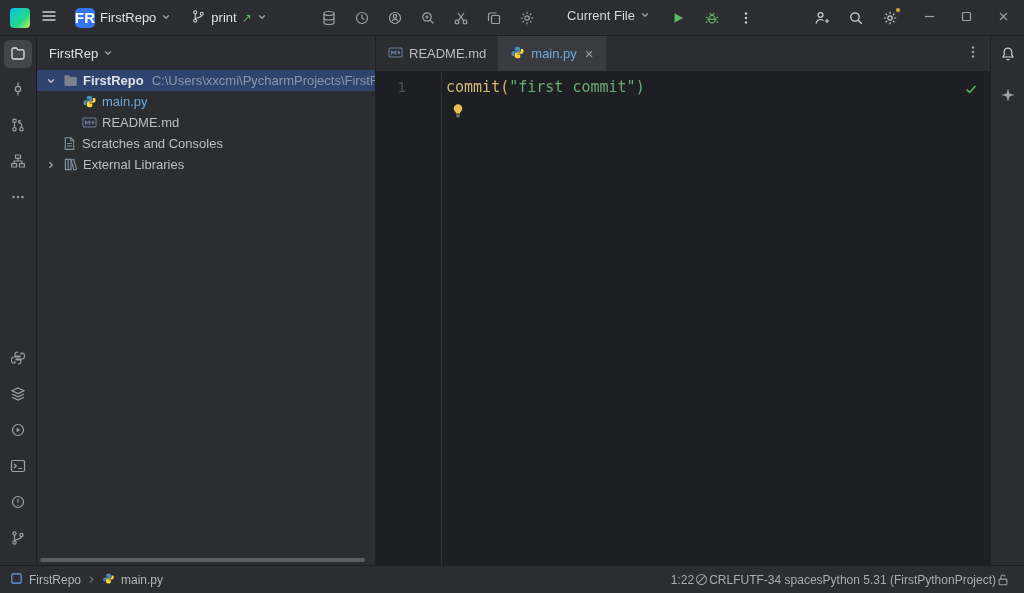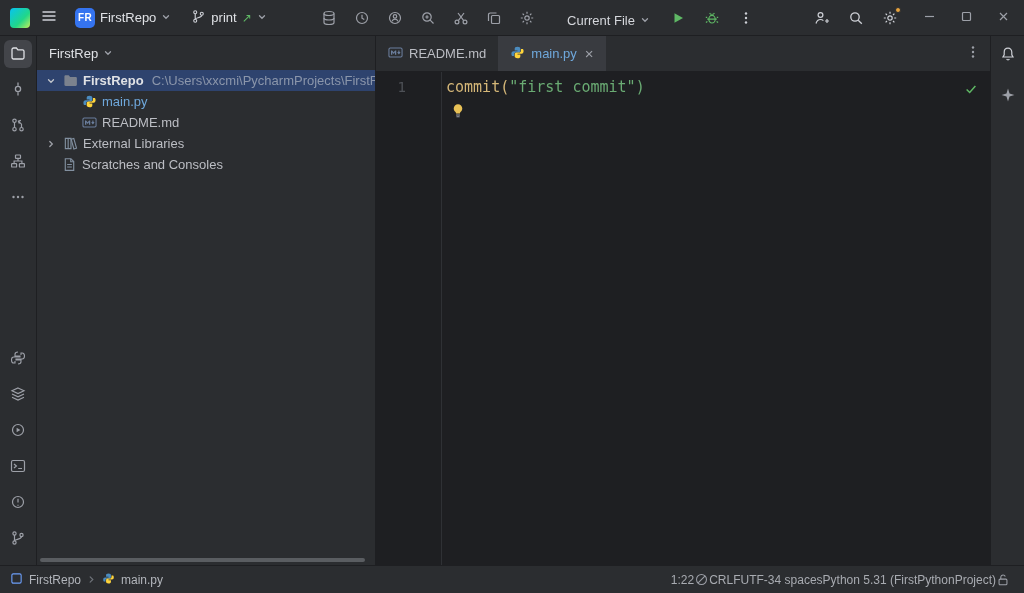--- a/index.html
+++ b/index.html
@@ -17,25 +17,25 @@
   .titlebar {
     flex:0 0 36px; height:36px; background:#2b2d30;
     border-bottom:1px solid #1e1f22;
     display:flex; align-items:center; padding:0 10px; gap:6px;
   }
   .logo { width:20px; height:20px; border-radius:4px;
     background:linear-gradient(135deg,#07c3f2 0%,#21d789 60%,#fcf84a 115%); }
   .tb-btn { width:26px; height:26px; display:flex; align-items:center; justify-content:center; border-radius:4px; position:relative; }
   .widget { display:flex; align-items:center; gap:5px; padding:3px 7px; border-radius:4px; white-space:nowrap; }
   .proj-badge { width:20px; height:20px; border-radius:5px; background:#3574f0; color:#fff;
-    font-size:10px; font-weight:bold; display:flex; align-items:center; justify-content:center; letter-spacing:.3px; }
+    font-size:15px; font-weight:bold; display:flex; align-items:center; justify-content:center; letter-spacing:.3px; }
   .wname { color:#dfe1e5; font-size:13px; }
   .outgoing { color:#5fb865; font-size:12px; line-height:1; }
   .tb-center { margin-left:auto; display:flex; align-items:center; gap:7px; margin-right:14px; }
-  .tb-run { display:flex; align-items:flex-end; gap:8px; margin-right:44px; }
+  .tb-run { display:flex; align-items:flex-start; gap:8px; margin-right:44px; }
   .runconf { color:#d5d7dc; }
   .tb-right { display:flex; align-items:center; gap:8px; margin-right:14px; }
   .gear-dot { position:absolute; top:2px; right:2px; width:6px; height:6px; border-radius:50%;
     background:#e8a33d; border:1px solid #2b2d30; }
   .tb-win { display:flex; align-items:center; gap:24px; margin-right:4px; }
 
   
   .main { flex:1; display:flex; min-height:0; }
 
   .leftstrip {
@@ -396,43 +396,43 @@
           <span class="ticon">
             <svg width="15" height="15" viewBox="0 0 16 16" fill="none">
                 <rect x="1" y="3.2" width="14" height="9.6" rx="1.4" stroke="#6b7f9e" stroke-width="1.1"></rect>
                 <path d="M3.2 10.4V5.8h1.1L6 7.8l1.7-2h1.1v4.6H7.4V7.8L6 9.5 4.6 7.8v2.6z" fill="#6b7f9e"></path>
                 <path d="M11.6 5.8v2.8M10.3 7.6l1.3 1.7 1.3-1.7" stroke="#6b7f9e" stroke-width="1.1"></path>
               </svg>
           </span>
           <span>README.md</span>
         </div>
 
-        <div class="tree-row" style="padding-left:8px">
-          <span class="chev">
-            <svg width="10" height="10" viewBox="0 0 10 10">
-                <path d="M3.8 2.5 6.3 5 3.8 7.5" stroke="#9da0a8" stroke-width="1.3" fill="none" stroke-linecap="round"></path>
-              </svg>
-          </span>
-          <span class="ticon">
-            <svg width="15" height="15" viewBox="0 0 16 16" fill="none" stroke="#8290a0" stroke-width="1.2">
-                <path d="M2.5 13.5v-11h3v11h-3zM5.5 13.5v-11h3v11h-3z"></path>
-                <path d="M8.7 3.4l2.8-.8 2.9 10.4-2.8.8z"></path>
-              </svg>
-          </span>
-          <span>External Libraries</span>
-        </div>
-
         <div class="tree-row" style="padding-left:24px">
           <span class="ticon">
             <svg width="15" height="15" viewBox="0 0 16 16" fill="none" stroke="#8290a0" stroke-width="1.2">
                 <path d="M3.5 1.8h6l3 3v9.4h-9z"></path>
                 <path d="M9.3 1.8v3.2h3.2M5.5 8h5M5.5 10.6h5"></path>
               </svg>
           </span>
           <span>Scratches and Consoles</span>
+        </div>
+
+        <div class="tree-row" style="padding-left:8px">
+          <span class="chev">
+            <svg width="10" height="10" viewBox="0 0 10 10">
+                <path d="M3.8 2.5 6.3 5 3.8 7.5" stroke="#9da0a8" stroke-width="1.3" fill="none" stroke-linecap="round"></path>
+              </svg>
+          </span>
+          <span class="ticon">
+            <svg width="15" height="15" viewBox="0 0 16 16" fill="none" stroke="#8290a0" stroke-width="1.2">
+                <path d="M2.5 13.5v-11h3v11h-3zM5.5 13.5v-11h3v11h-3z"></path>
+                <path d="M8.7 3.4l2.8-.8 2.9 10.4-2.8.8z"></path>
+              </svg>
+          </span>
+          <span>External Libraries</span>
         </div>
       </div>
 
       <div class="hscroll"></div>
     </aside>
 
     <section class="editor-area">
       <div class="tabbar">
         <div class="tab">
           <span>

